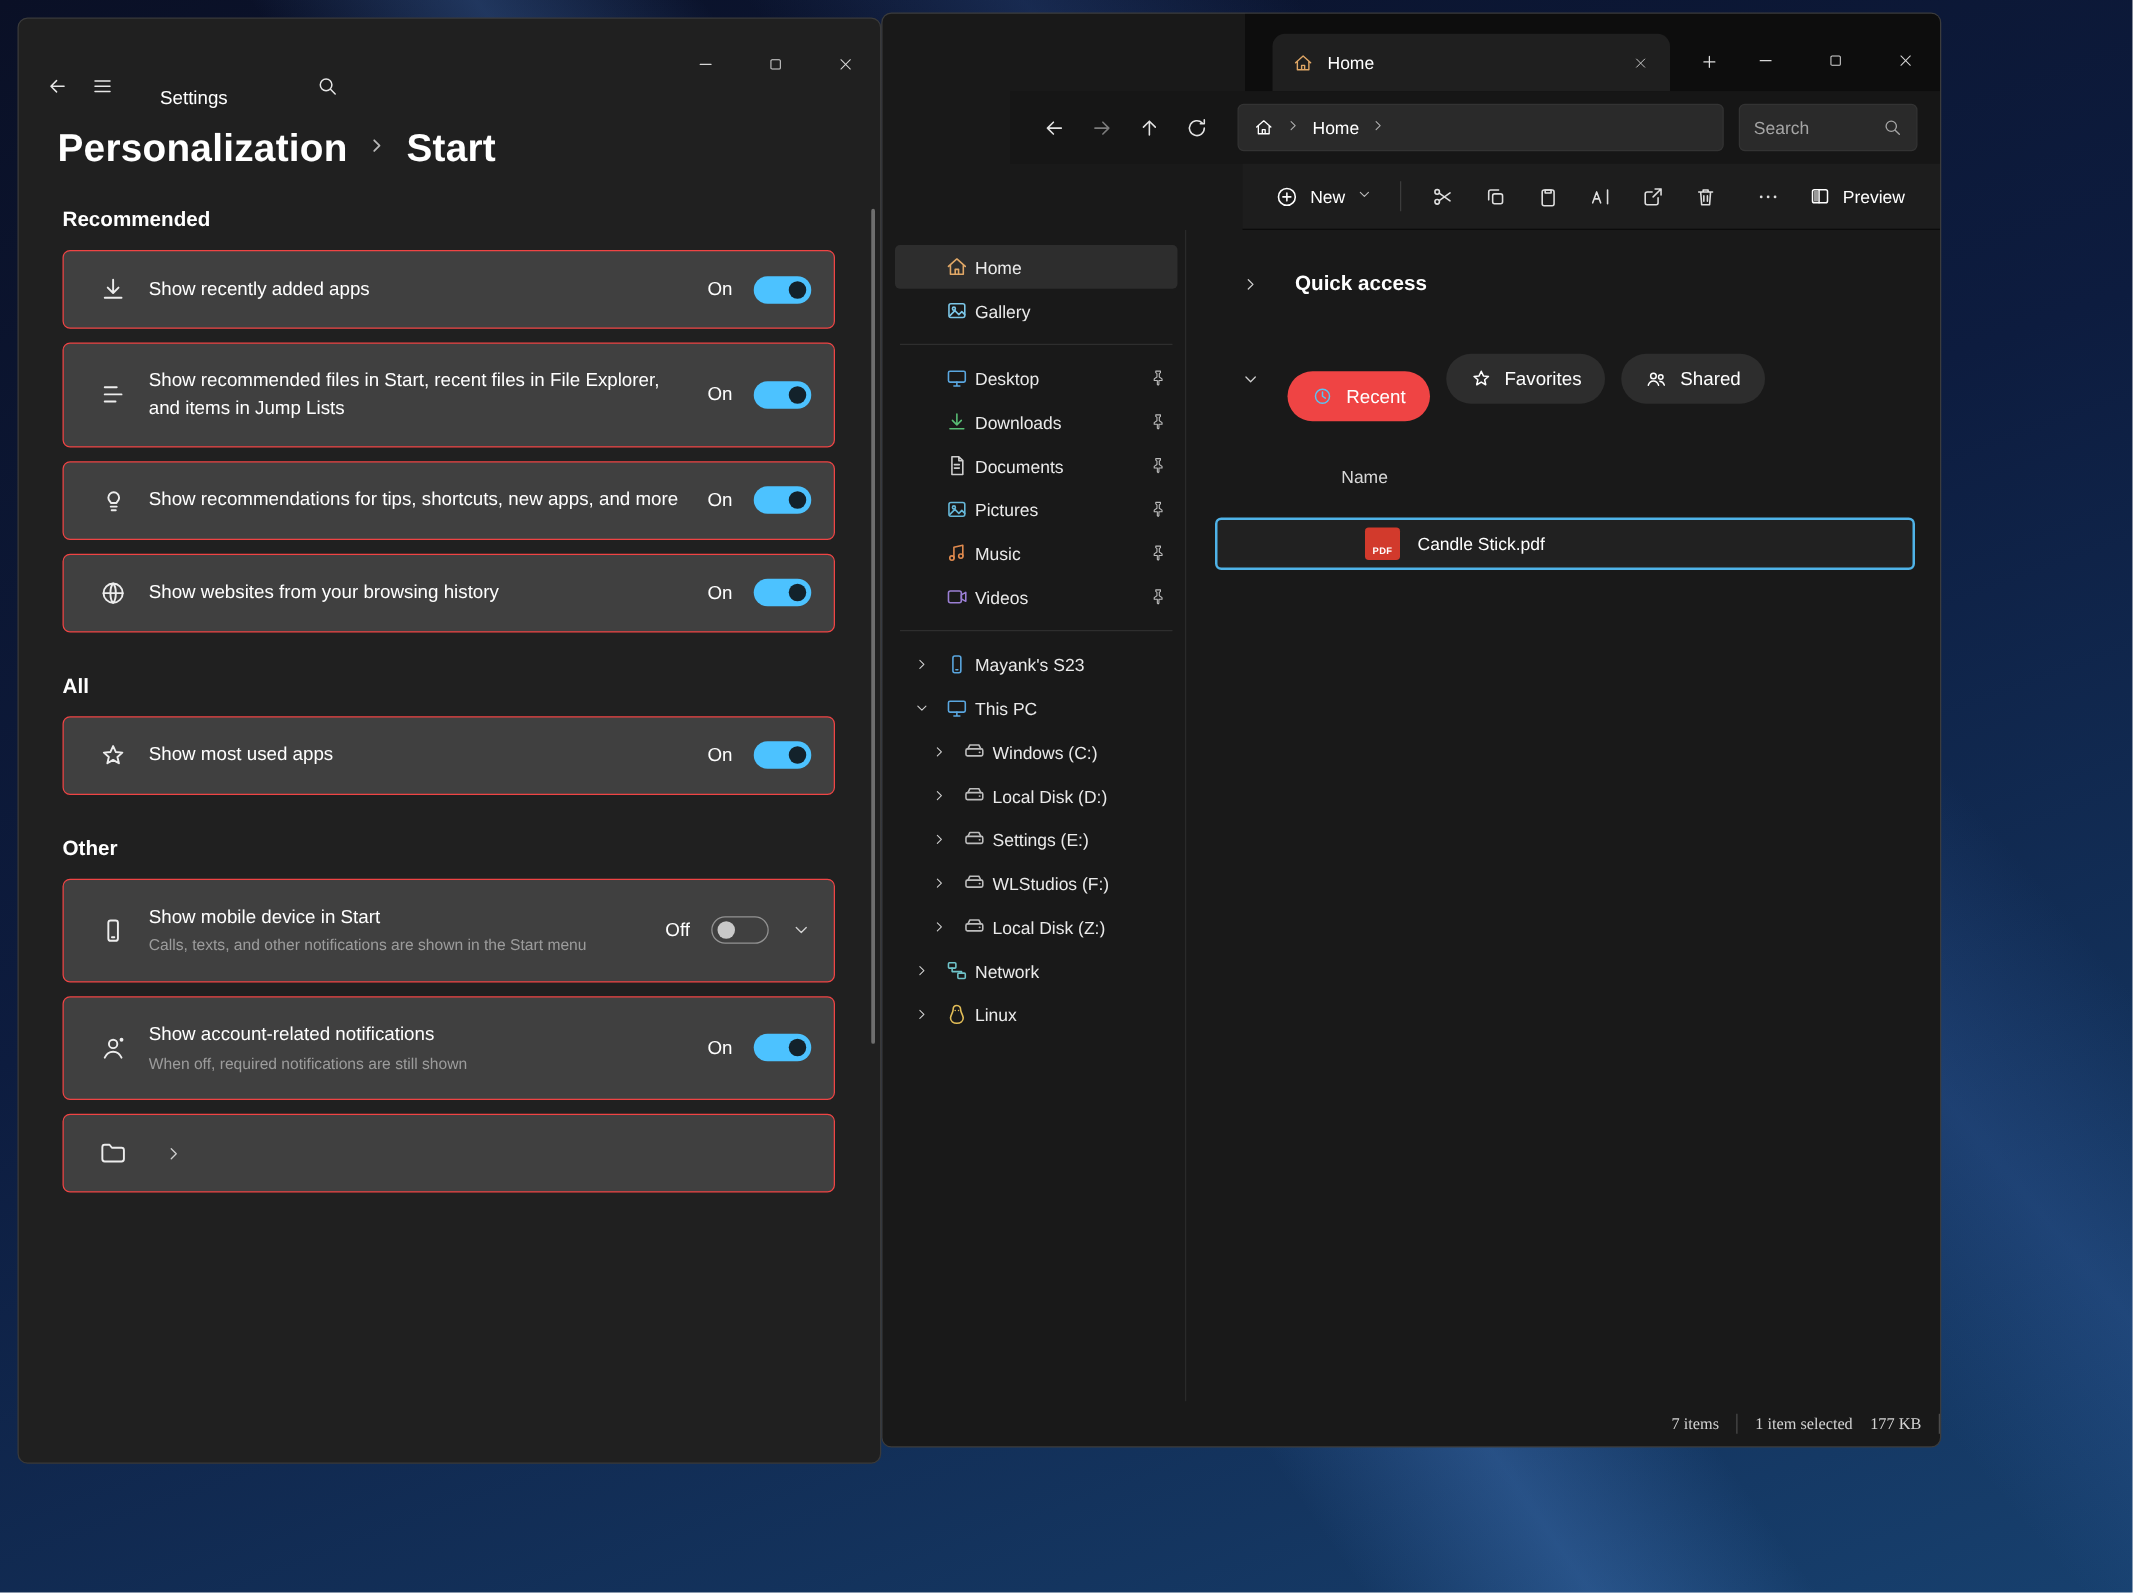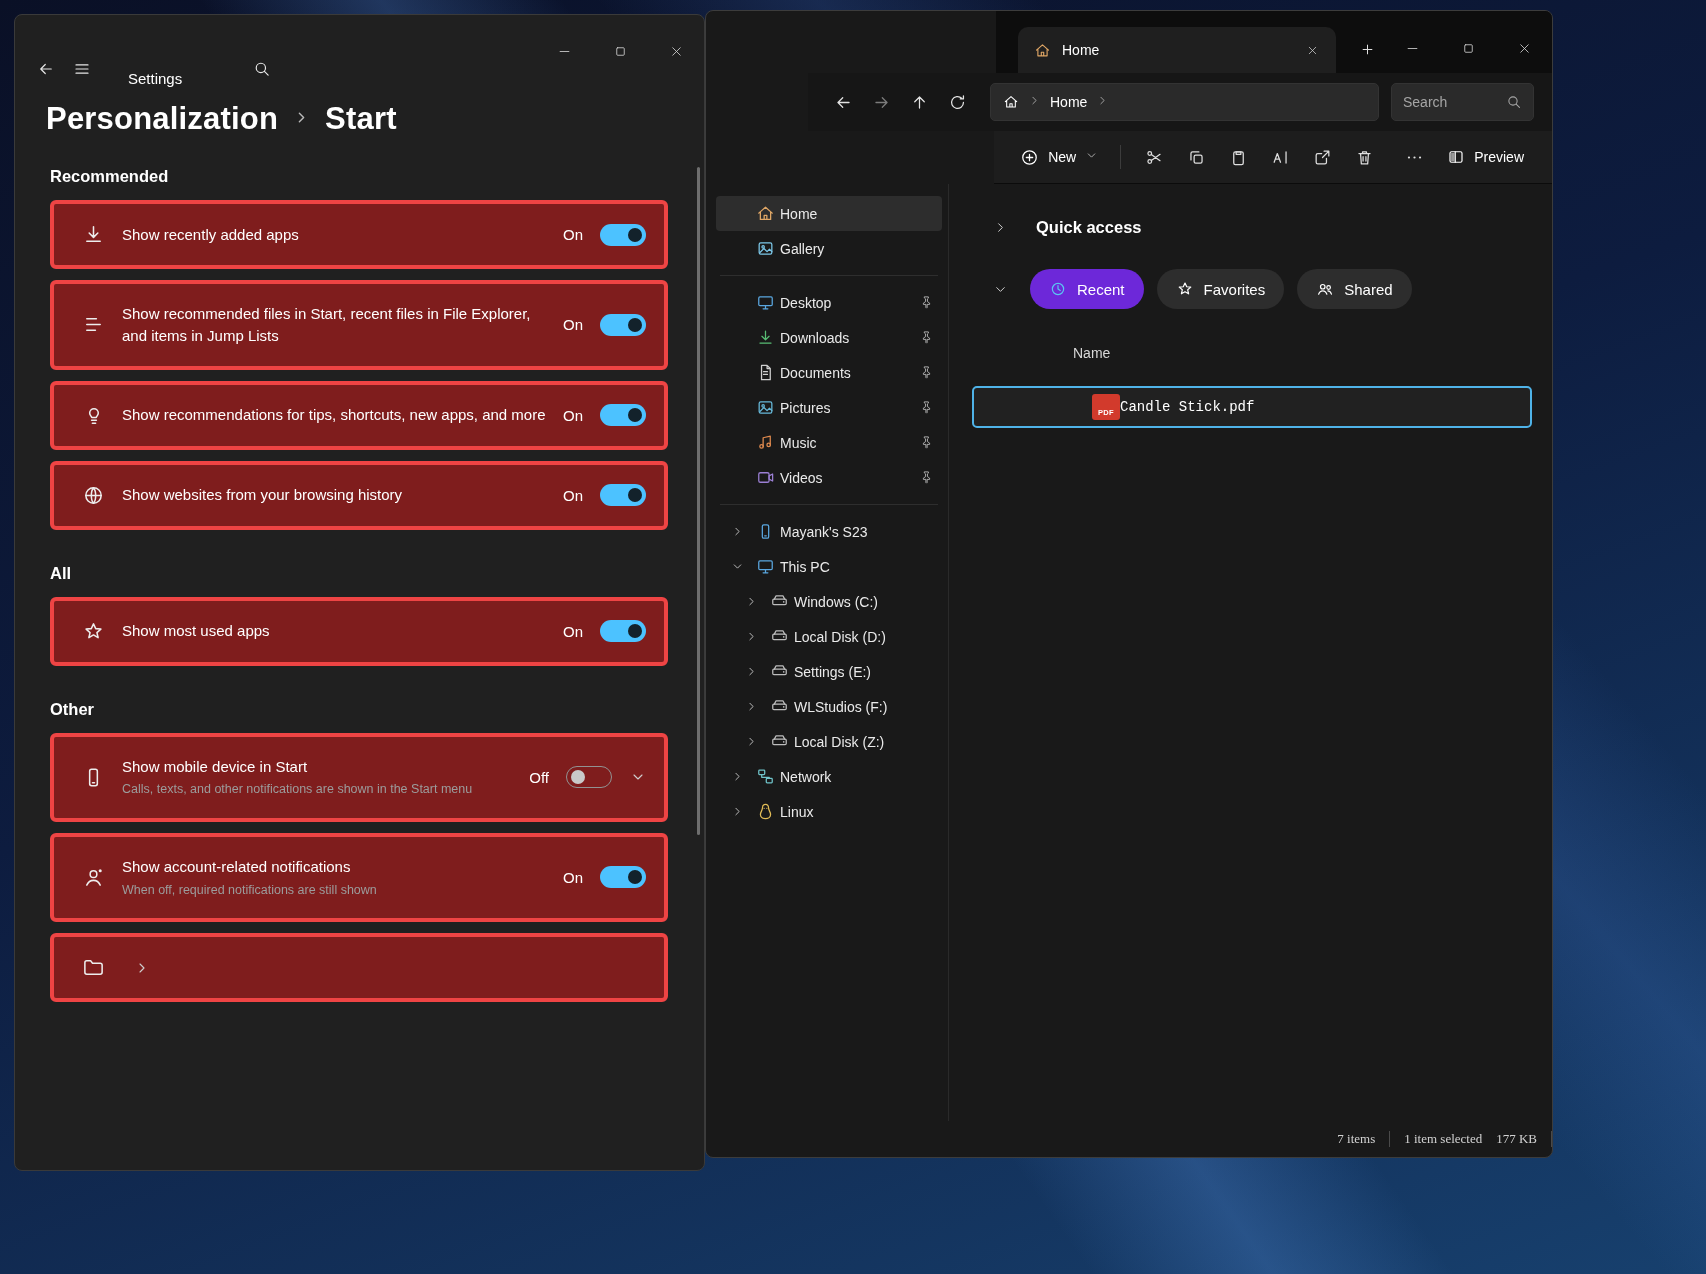--- a/index.html
+++ b/index.html
@@ -28,21 +28,21 @@
   .win-controls .wc svg.ic { width:15px; height:15px; stroke-width:1.3; }
 
   .breadcrumb { display:flex; align-items:baseline; gap:15px; margin:14px 0 0 31px; }
   .breadcrumb .bc-part { font-size:31px; font-weight:700; letter-spacing:.2px; }
   .breadcrumb .bc-sep { color:#b8b8b8; align-self:center; }
   .breadcrumb .bc-sep svg.ic { width:17px; height:17px; stroke-width:2; }
 
   .s-content { padding:0 38px 0 35px; }
   .s-heading { font-size:16.5px; font-weight:700; margin:34px 0 14px 0; }
   .s-heading.first { margin-top:30px; }
-  .card { width:618px; background:#7f1d1d; border:4px solid #ef4444; border-radius:6px;
+  .card { width:618px; background:#404040; border:1px solid #ef4444; border-radius:6px;
     display:flex; align-items:center; padding:19px 18px 19px 10px; margin-bottom:11px; }
   .card-icon { width:58px; display:flex; align-items:center; justify-content:center; color:#ededed; }
   .card-icon svg.ic { width:23px; height:23px; }
   .card-text { flex:1; padding-right:14px; }
   .card-label { font-size:15px; line-height:1.45; }
   .card-sub { font-size:12.5px; color:#9c9c9c; margin-top:4px; line-height:1.4; }
   .card-state { font-size:15px; margin-right:17px; }
   .toggle { width:46px; height:22px; border-radius:12px; position:relative; cursor:pointer; flex:none; }
   .toggle.on { background:#4cc2ff; }
   .toggle.on::after { content:""; position:absolute; right:4px; top:4px; width:14px; height:14px; border-radius:50%; background:#13222b; }
@@ -130,28 +130,28 @@
   .qa-header { display:flex; align-items:center; color:#fff; }
   .qa-header .qh-chev { width:24px; margin-left:21px; color:#cfcfcf; display:flex; }
   .qa-header .qh-chev svg.ic { width:15px; height:15px; }
   .qa-title { font-size:16.5px; font-weight:700; margin-left:19px; }
   .filters { margin-top:32px; display:flex; align-items:center; gap:13px; }
   .filters .f-chev { width:24px; margin-left:21px; color:#cfcfcf; display:flex; cursor:pointer; }
   .filters .f-chev svg.ic { width:15px; height:15px; }
   .pill { height:40px; border-radius:20px; padding:0 19px; display:flex; align-items:center; gap:10px;
     background:#2d2d2d; border:none; color:#fff; font-size:15px; cursor:pointer; }
   .pill svg.ic { width:18px; height:18px; }
-  .pill.active { background:#6d28d9; }
+  .pill.active { background:#ef4444;margin-top:28px; }
   .pill.active svg.ic { color:#5bc4f2; }
   .col-name { margin-top:36px; margin-left:101px; font-size:14px; color:#d8d8d8; width:max-content; cursor:pointer; }
   .file-row { margin-top:25px; width:560px; height:42px; border:2px solid #4fb3e8; border-radius:5px;
     background:rgba(255,255,255,0.035); display:flex; align-items:center; padding-left:102px; cursor:pointer; }
   .pdf-badge { width:28px; height:26px; background:#d23a2c; border-radius:3px; display:flex; align-items:flex-end;
     justify-content:center; padding-bottom:3px; font-size:7.5px; font-weight:700; color:#fff; letter-spacing:.3px; flex:none;margin-left:16px; }
-  .file-name { font-size:14px;font-family:Liberation Mono, monospace; }
+  .file-name { margin-left:14px; font-size:14px; }
 
   .e-statusbar { height:36px; display:flex; align-items:center; gap:14px; padding-left:20px; font-size:13px;
     color:#d2d2d2; flex:none;font-family:Liberation Serif, serif; }
   .st-sep { width:1px; height:16px; background:#4a4a4a; }
 </style>
 </head>
 <body>
 
 <svg width="0" height="0" style="position:absolute">
   <defs>

